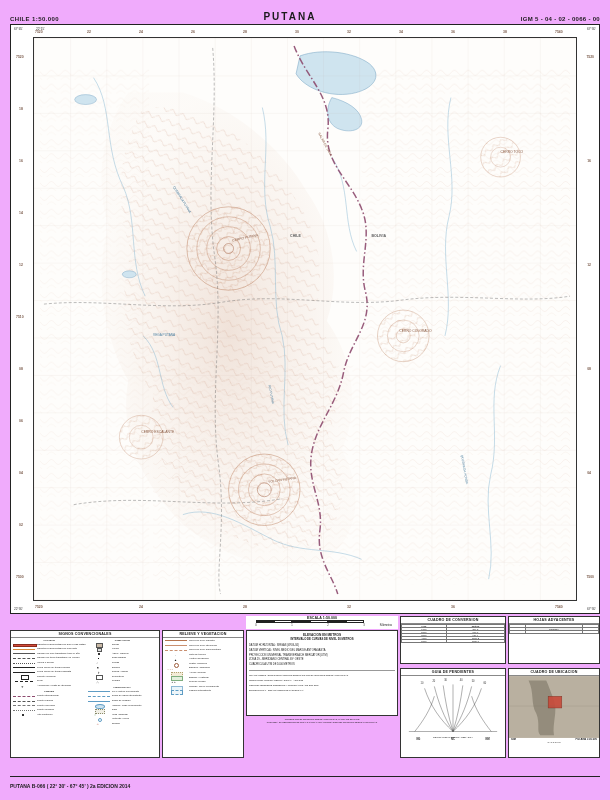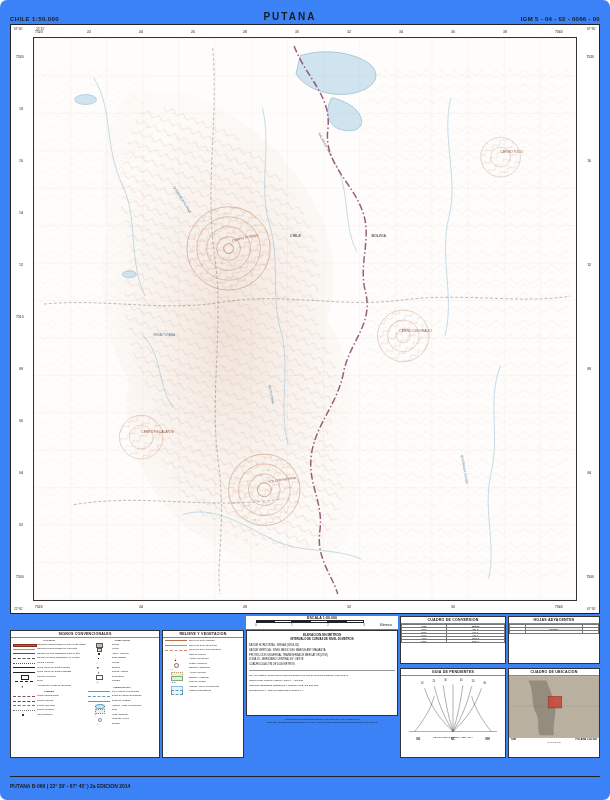--- a/index.html
+++ b/index.html
@@ -11,23 +11,22 @@
     width: 610px;
     height: 800px;
     font-family: "Liberation Sans", sans-serif;
     color: #1a1a1a;
     overflow: hidden;
   }
   .sheet {
     position: relative;
     width: 610px;
     height: 800px;
-    background: #3b82f6;
+    background: #f0abfc;
     box-sizing: border-box;
-    border-radius: 7px;
   }
 
   
   .header {
     position: absolute;
     left: 10px; top: 6px;
     width: 590px; height: 16px;
     display: flex;
     align-items: flex-end;
     justify-content: space-between;

